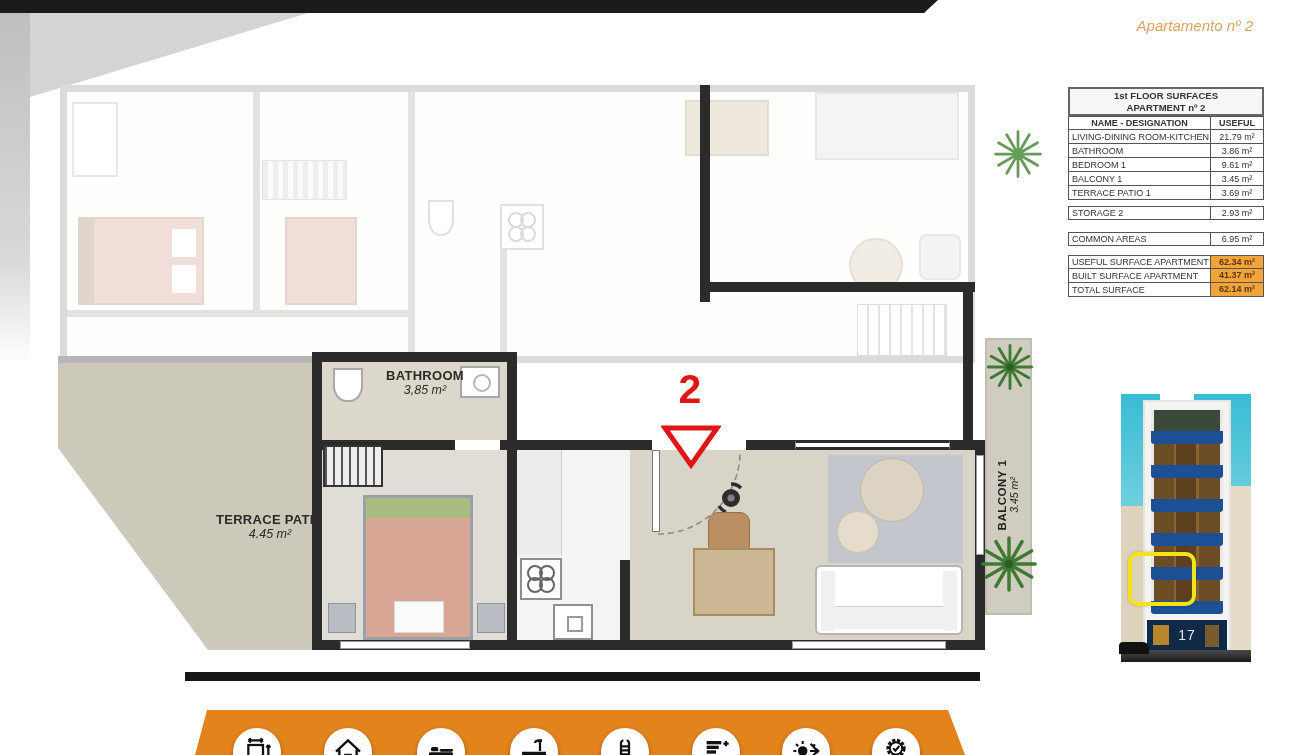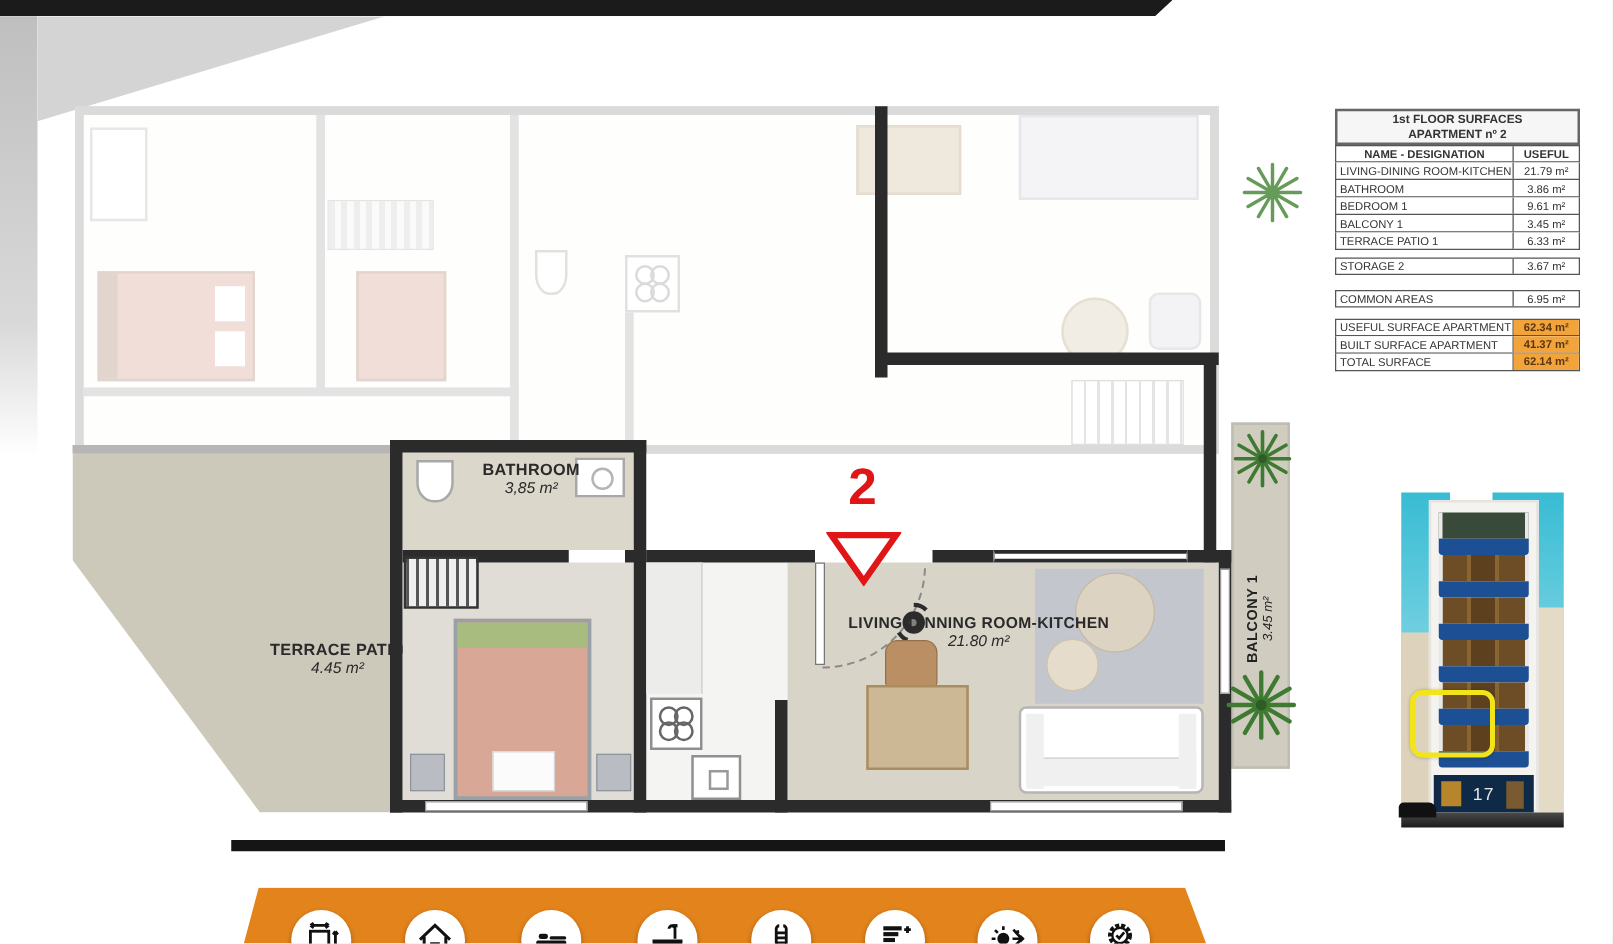--- a/index.html
+++ b/index.html
@@ -73,20 +73,21 @@
 </head>
 <body>
 
 <div id="page">
 
   <div class="abs" id="topbar"></div>
   <div class="abs" id="corner-strip"></div>
   <div class="abs" id="corner-tri"></div>
 
   <div class="abs" id="title-block">
+    <div id="page-subtitle">Apartamento nº 2</div>
   </div>
 
   <div class="abs" id="surfaces">
     <div id="surf-header" class="box">
       <div>1st FLOOR SURFACES</div>
       <div>APARTMENT nº 2</div>
     </div>
     <div class="trow head first">
       <div class="tname">NAME - DESIGNATION</div>
       <div class="tval">USEFUL</div>
@@ -102,26 +103,26 @@
     <div class="trow">
       <div class="tname">BEDROOM 1</div>
       <div class="tval">9.61 m²</div>
     </div>
     <div class="trow">
       <div class="tname">BALCONY 1</div>
       <div class="tval">3.45 m²</div>
     </div>
     <div class="trow">
       <div class="tname">TERRACE PATIO 1</div>
-      <div class="tval">6.33 m²</div>
+      <div class="tval">3.69 m²</div>
     </div>
     <div class="gap6"></div>
     <div class="trow first">
       <div class="tname">STORAGE 2</div>
-      <div class="tval">3.67 m²</div>
+      <div class="tval">2.93 m²</div>
     </div>
     <div class="gap12"></div>
     <div class="trow first">
       <div class="tname">COMMON AREAS</div>
       <div class="tval">6.95 m²</div>
     </div>
     <div class="gap9"></div>
     <div class="trow first hl">
       <div class="tname">USEFUL SURFACE APARTMENT</div>
       <div class="tval">62.34 m²</div>
@@ -249,24 +250,20 @@
     <div class="furn" style="left:783px;top:380px;width:135px;height:108px;background:#c3c6cc;"></div>
     <div class="furn" style="left:815px;top:383px;width:64px;height:64px;border-radius:50%;background:#ddd3c3;border:1px solid #c4b8a2;"></div>
     <div class="furn" style="left:792px;top:436px;width:42px;height:42px;border-radius:50%;background:#e6dccc;border:1px solid #cfc2aa;"></div>
     <div class="furn" style="left:663px;top:437px;width:42px;height:38px;background:#b98f63;border:1px solid #96704a;border-radius:10px 10px 4px 4px;"></div>
     <div class="furn" style="left:648px;top:473px;width:82px;height:68px;background:#cdb896;border:2px solid #a88d62;"></div>
     <div class="furn" style="left:770px;top:490px;width:148px;height:70px;background:#ffffff;border:2px solid #b5b5b5;border-radius:6px;">
       <div style="position:absolute;left:4px;bottom:4px;width:136px;height:22px;background:#f0f0f0;border-top:1px solid #cfcfcf;"></div>
       <div style="position:absolute;left:4px;top:4px;width:14px;height:60px;background:#f0f0f0;"></div>
       <div style="position:absolute;right:4px;top:4px;width:14px;height:60px;background:#f0f0f0;"></div>
     </div>
-    <div class="room-label" style="left:613px;top:416px;width:250px;">
-      <div class="rn" style="font-size:12.5px;">LIVING-DINNING ROOM-KITCHEN</div>
-      <div class="ra">21.80 m²</div>
-    </div>
 
     <div class="vlabel" style="left:938px;top:355px;width:50px;height:130px;">
       <div class="inner">
         <div class="rn">BALCONY 1</div>
         <div class="ra">3.45 m²</div>
       </div>
     </div>
     <svg class="abs" style="left:941px;top:266px;" width="48" height="52" viewBox="0 0 40 40">
       <path d="M20 20L20 2M20 20L29 4.6M20 20L35.6 11M20 20L38 20M20 20L35.6 29M20 20L29 35.4M20 20L20 38M20 20L11 35.4M20 20L4.4 29M20 20L2 20M20 20L4.4 11M20 20L11 4.6" stroke="#3f7a33" stroke-width="2.4" stroke-linecap="round" fill="none"></path>
       <circle cx="20" cy="20" r="3" fill="#2f5c26"></circle>

